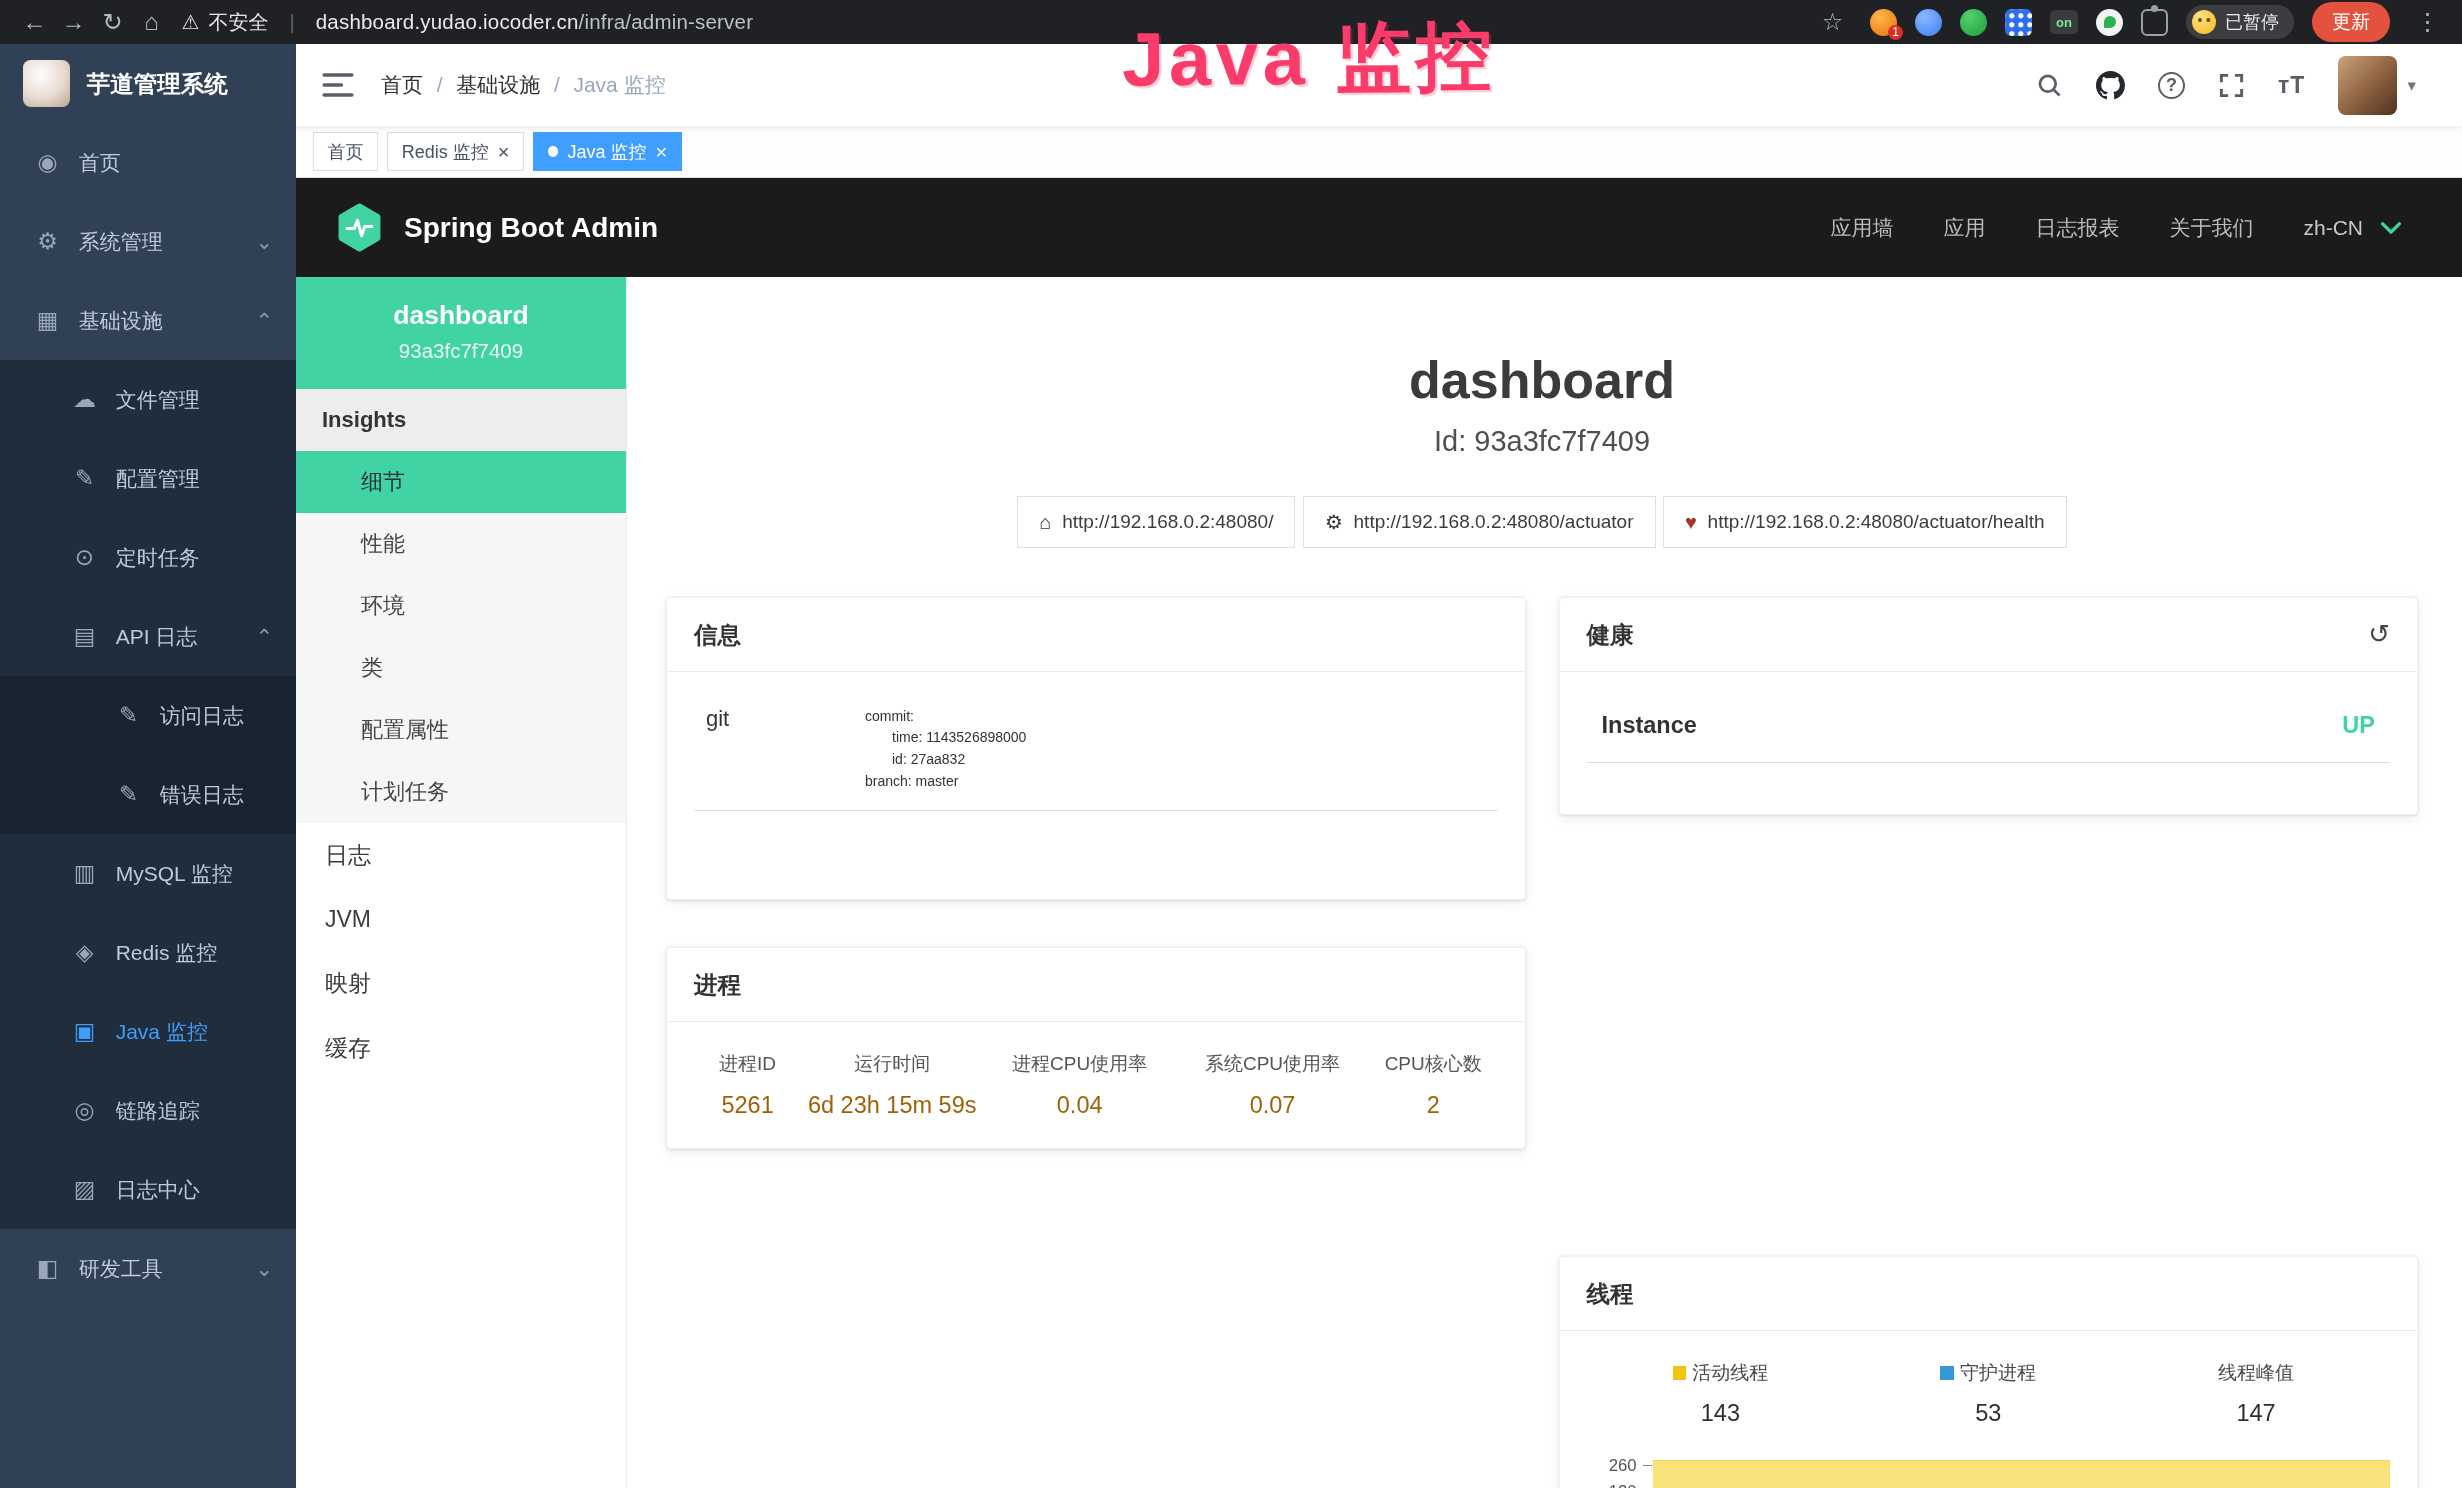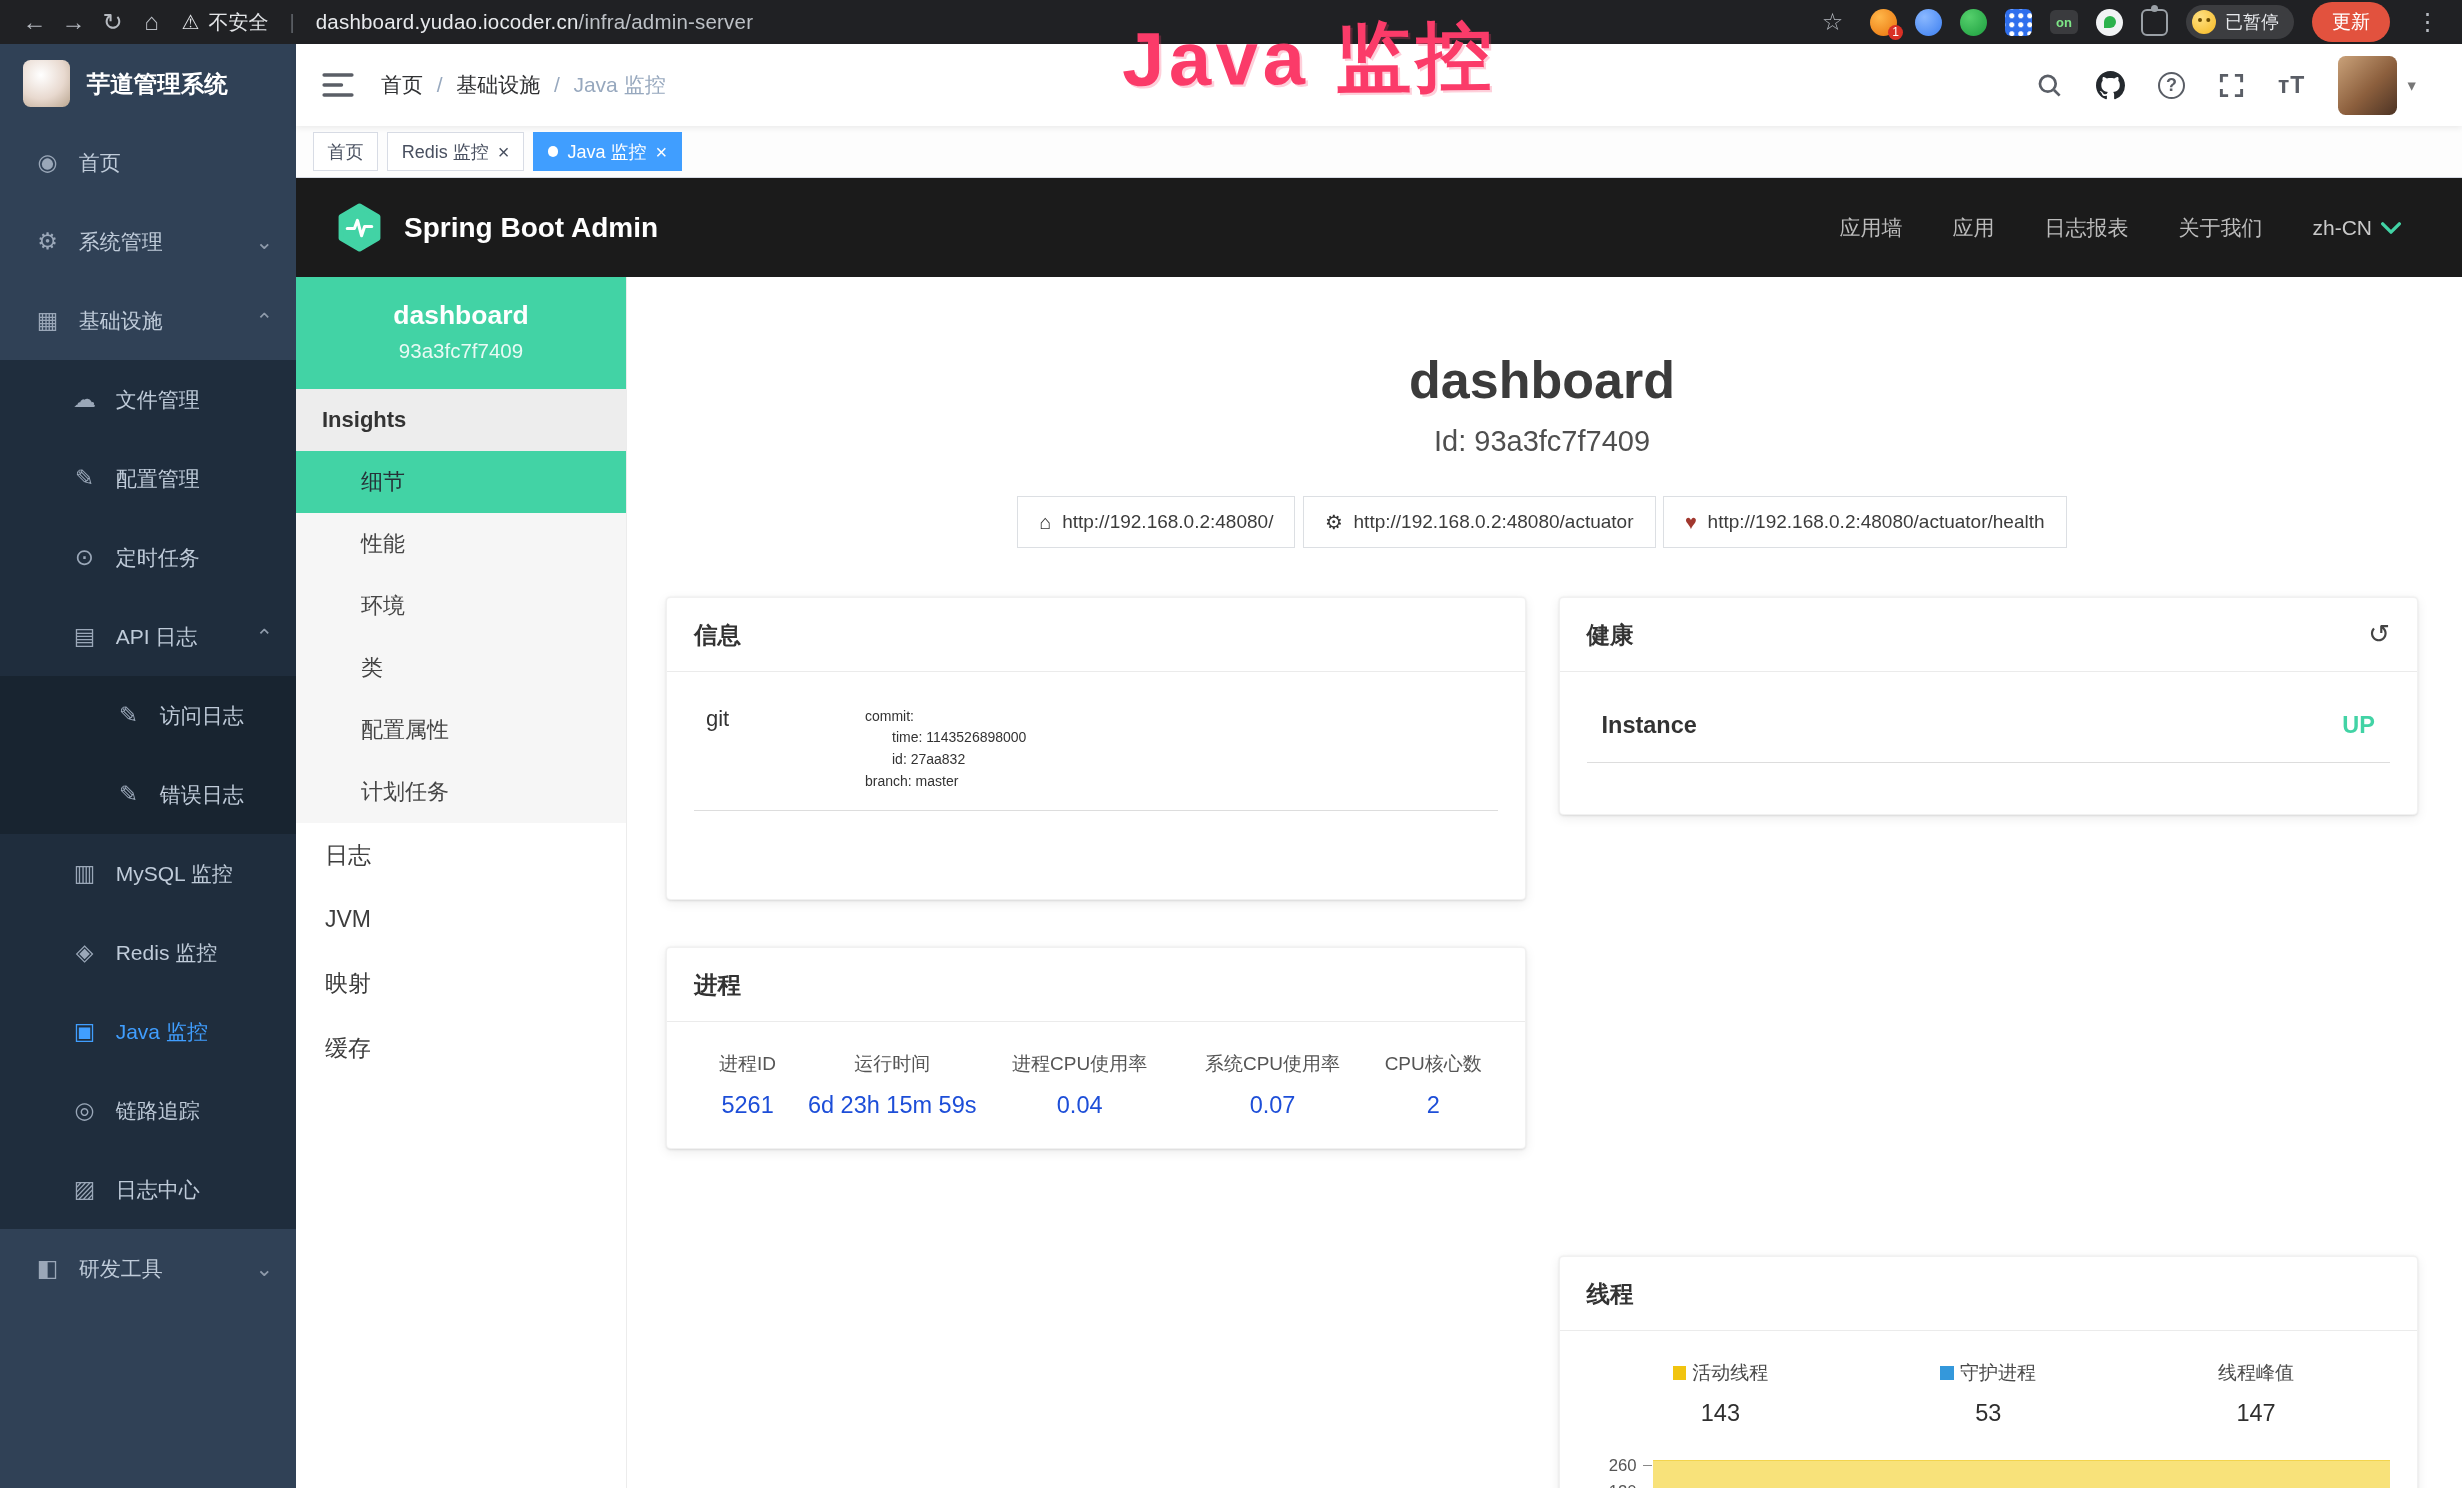--- a/index.html
+++ b/index.html
@@ -69,21 +69,21 @@
   .chip { height:39px; display:inline-flex; align-items:center; gap:9px; padding:0 13.7px; background:#fff; border:0.8px solid #d8dce5; color:#495060; font-size:18px; cursor:pointer; }
   .chip .close { font-size:20px; line-height:1; }
   .chip.active { background:#409eff; border-color:#409eff; color:#fff; }
   .chip .dot { width:10.6px; height:10.6px; border-radius:50%; background:#fff; }
 
   
   .sba { flex:1; display:flex; flex-direction:column; min-height:0; }
   .sba-header { height:99px; background:#1b1b1b; display:flex; align-items:center; padding:0 61px 0 39px; flex-shrink:0; }
   .sba-brand { color:#fff; font-size:28px; font-weight:bold; margin-left:20px; }
   .sba-nav { margin-left:auto; display:flex; align-items:center; gap:50px; font-size:21px; color:#bcbcbc; }
-  .sba-nav .locale { display:flex; align-items:center; gap:9px; color:#c9c9c9; }
+  .sba-nav .locale { display:flex; align-items:center; gap:18px; color:#c9c9c9; }
 
   .sba-body { flex:1; display:flex; min-height:0; }
   .sba-side { width:331px; flex-shrink:0; border-right:0.8px solid #ececec; background:#fff; }
   .inst-head { background:#42d3a5; color:#fff; text-align:center; padding:23px 7.6px 26px; }
   .inst-name { font-size:26.5px; font-weight:bold; }
   .inst-id { font-size:20.5px; color:rgba(255,255,255,.88); margin-top:7.6px; }
   .side-section-title { background:#ededed; font-weight:bold; color:#333; font-size:22px; padding:18px 26px; }
   .insight-item { background:#f6f6f6; font-size:22px; color:#454545; padding:16px 0 16px 65px; cursor:pointer; }
   .insight-item.active { background:#42d3a5; color:#263238; }
   .side-item { background:#fff; font-size:23px; color:#3d3d3d; padding:17.4px 0 17.4px 29px; cursor:pointer; }
@@ -110,21 +110,21 @@
   .kv-val .indent { padding-left:27px; }
 
   .meta-card { min-height:203px; }
   .health-card { min-height:218px; }
   .health-row { display:flex; align-items:center; justify-content:space-between; border-bottom:0.8px solid #ddd; padding:10.6px 15px 23px; }
   .health-name { font-size:23.5px; font-weight:bold; color:#333; }
   .health-status { font-size:23.5px; font-weight:bold; }
 
   .proc-grid { display:grid; grid-template-columns:1fr 1.7fr 1.8fr 1.8fr 1.2fr; text-align:center; }
   .proc-h { font-size:19px; color:#555; padding-bottom:15px; }
-  .proc-v { font-size:23.5px; color:#1d4ed8; }
+  .proc-v { font-size:23.5px; color:#a16207; }
 
   .threads-card { margin-top:394px; margin-bottom:0; }
   .legend-grid { display:grid; grid-template-columns:1fr 1fr 1fr; text-align:center; }
   .legend-label { font-size:19px; color:#4a4a4a; display:flex; align-items:center; justify-content:center; gap:6px; }
   .legend-sq { width:13.7px; height:13.7px; display:inline-block; }
   .legend-val { font-size:23.5px; color:#2f2f2f; margin-top:13.7px; }
   .chart { display:flex; margin-top:26px; height:197px; }
   .yaxis { width:65px; display:flex; flex-direction:column; align-items:flex-end; padding-right:0; color:#555; }
   .ytick { height:26px; font-size:16.7px; line-height:26px; display:flex; align-items:center; }
   .ytick::after { content:""; display:inline-block; width:9px; height:1.5px; background:#888; margin-left:6px; }

